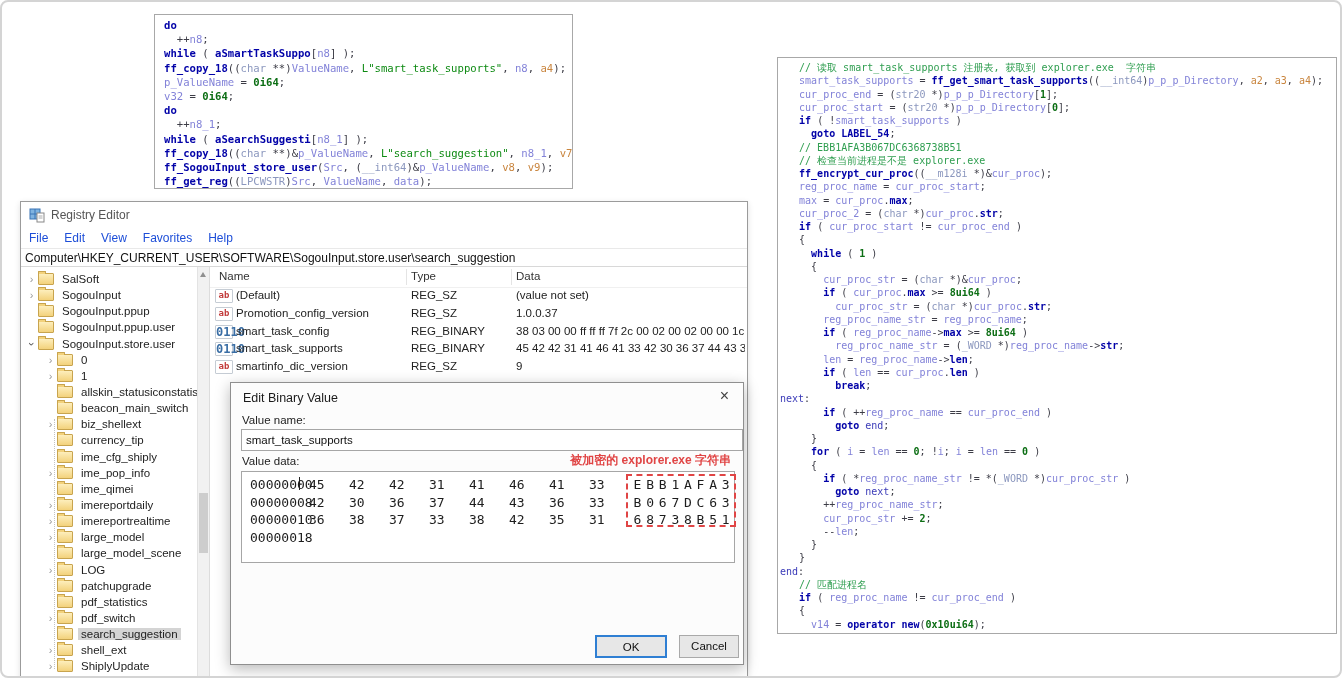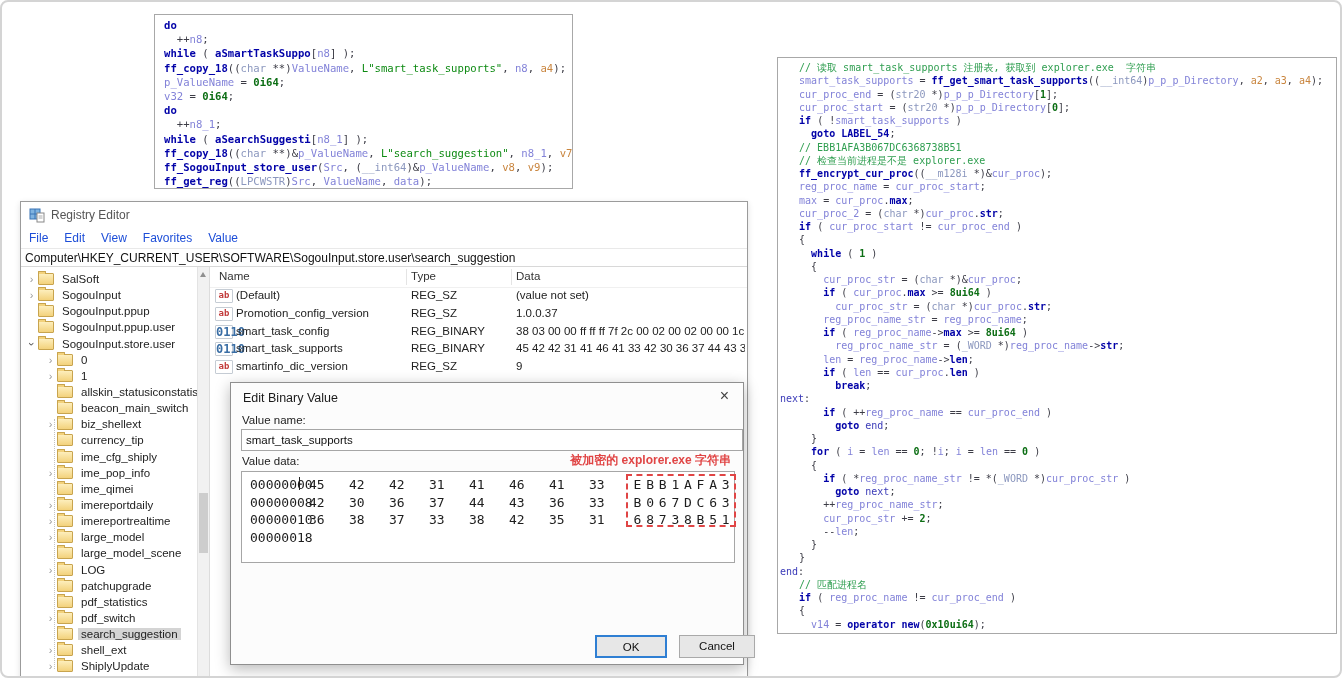--- a/index.html
+++ b/index.html
@@ -72,21 +72,21 @@
   .dlg-input{position:absolute;left:10px;top:46px;width:492px;height:20px;border:1px solid #a6a6a6;background:#fff;font-size:11.5px;color:#111;padding:0 4px;font-family:"Liberation Sans",sans-serif;}
   .hexbox{position:absolute;left:10px;top:88px;width:494px;height:92px;border:1px solid #a6a6a6;background:#fff;box-sizing:border-box;font-family:"DejaVu Sans Mono",monospace;font-size:13px;color:#1d1d1d;}
   .hrow{position:absolute;left:0;right:0;height:18px;}
   .haddr{position:absolute;left:8px;top:2px;}
   .hbyte{position:absolute;top:2px;width:30px;}
   .hascii{position:absolute;top:2px;width:13px;text-align:center;}
   .caret{position:absolute;left:57px;top:5px;width:1px;height:13px;background:#222;}
   .redbox{position:absolute;left:384px;top:2px;width:110px;height:53px;border:2px dashed #e04545;box-sizing:border-box;}
   .btn{position:absolute;top:252px;height:23px;background:#e7e7e7;font-size:11.5px;color:#111;text-align:center;line-height:21px;box-sizing:border-box;cursor:pointer;}
   .btn-ok{left:364px;width:72px;border:2px solid #2f7fd3;}
-  .btn-cancel{left:448px;width:76px;border:1px solid #a9a9a9;}
+  .btn-cancel{left:448px;width:60px;border:1px solid #a9a9a9;}
 </style>
 </head>
 <body>
 
 <div class="canvas">
 
   <div class="codebox snippet">
     <pre id="snippet-pre"><div class="cl"><span class="tk">do</span></div><div class="cl">  <span class="tp">+</span><span class="tp">+</span><span class="tv">n8</span><span class="tp">;</span></div><div class="cl"><span class="tk">while</span> <span class="tp">(</span> <span class="tf">aSmartTaskSuppo</span><span class="tp">[</span><span class="tv">n8</span><span class="tp">]</span> <span class="tp">)</span><span class="tp">;</span></div><div class="cl"><span class="tf">ff_copy_18</span><span class="tp">(</span><span class="tp">(</span><span class="tt">char</span> <span class="tp">*</span><span class="tp">*</span><span class="tp">)</span><span class="tv">ValueName</span><span class="tp">,</span> <span class="ts">L"smart_task_supports"</span><span class="tp">,</span> <span class="tv">n8</span><span class="tp">,</span> <span class="tr">a4</span><span class="tp">)</span><span class="tp">;</span></div><div class="cl"><span class="tv">p_ValueName</span> <span class="tp">=</span> <span class="tn">0i64</span><span class="tp">;</span></div><div class="cl"><span class="tv">v32</span> <span class="tp">=</span> <span class="tn">0i64</span><span class="tp">;</span></div><div class="cl"><span class="tk">do</span></div><div class="cl">  <span class="tp">+</span><span class="tp">+</span><span class="tv">n8_1</span><span class="tp">;</span></div><div class="cl"><span class="tk">while</span> <span class="tp">(</span> <span class="tf">aSearchSuggesti</span><span class="tp">[</span><span class="tv">n8_1</span><span class="tp">]</span> <span class="tp">)</span><span class="tp">;</span></div><div class="cl"><span class="tf">ff_copy_18</span><span class="tp">(</span><span class="tp">(</span><span class="tt">char</span> <span class="tp">*</span><span class="tp">*</span><span class="tp">)</span><span class="tp">&amp;</span><span class="tv">p_ValueName</span><span class="tp">,</span> <span class="ts">L"search_suggestion"</span><span class="tp">,</span> <span class="tv">n8_1</span><span class="tp">,</span> <span class="tr">v7</span><span class="tp">)</span></div><div class="cl"><span class="tf">ff_SogouInput_store_user</span><span class="tp">(</span><span class="tv">Src</span><span class="tp">,</span> <span class="tp">(</span><span class="tt">__int64</span><span class="tp">)</span><span class="tp">&amp;</span><span class="tv">p_ValueName</span><span class="tp">,</span> <span class="tr">v8</span><span class="tp">,</span> <span class="tr">v9</span><span class="tp">)</span><span class="tp">;</span></div><div class="cl"><span class="tf">ff_get_reg</span><span class="tp">(</span><span class="tp">(</span><span class="tt">LPCWSTR</span><span class="tp">)</span><span class="tv">Src</span><span class="tp">,</span> <span class="tv">ValueName</span><span class="tp">,</span> <span class="tv">data</span><span class="tp">)</span><span class="tp">;</span></div></pre>
   </div>
 
@@ -99,21 +99,21 @@
       <svg class="appicon" viewBox="0 0 16 16">
         <rect x="1" y="2" width="10" height="10" fill="#7fb3e0" stroke="#3a75b5" stroke-width="1"></rect>
         <line x1="1" y1="7" x2="11" y2="7" stroke="#3a75b5" stroke-width="1"></line>
         <line x1="6" y1="2" x2="6" y2="12" stroke="#3a75b5" stroke-width="1"></line>
         <rect x="8" y="6" width="7" height="9" fill="#ffffff" stroke="#888" stroke-width="1"></rect>
         <line x1="9.5" y1="9" x2="13.5" y2="9" stroke="#aaa" stroke-width="1"></line>
         <line x1="9.5" y1="11" x2="13.5" y2="11" stroke="#aaa" stroke-width="1"></line>
       </svg>
       <span class="apptitle">Registry Editor</span>
     </div>
-    <div class="menubar" id="menubar"><span>File</span><span>Edit</span><span>View</span><span>Favorites</span><span>Value</span></div>
+    <div class="menubar" id="menubar"><span>File</span><span>Edit</span><span>View</span><span>Favorites</span><span>Help</span></div>
     <div class="addressbar">Computer\HKEY_CURRENT_USER\SOFTWARE\SogouInput.store.user\search_suggestion</div>
     <div class="regbody">
       <div class="treepanel">
         <div class="treeguide"></div>
         <div class="treeitems" id="treeitems">
             <div class="titem d0">
               <span class="chev c1">›</span>
               <span class="folder"></span>
               <span class="tlabel">SalSoft</span>
             </div>

